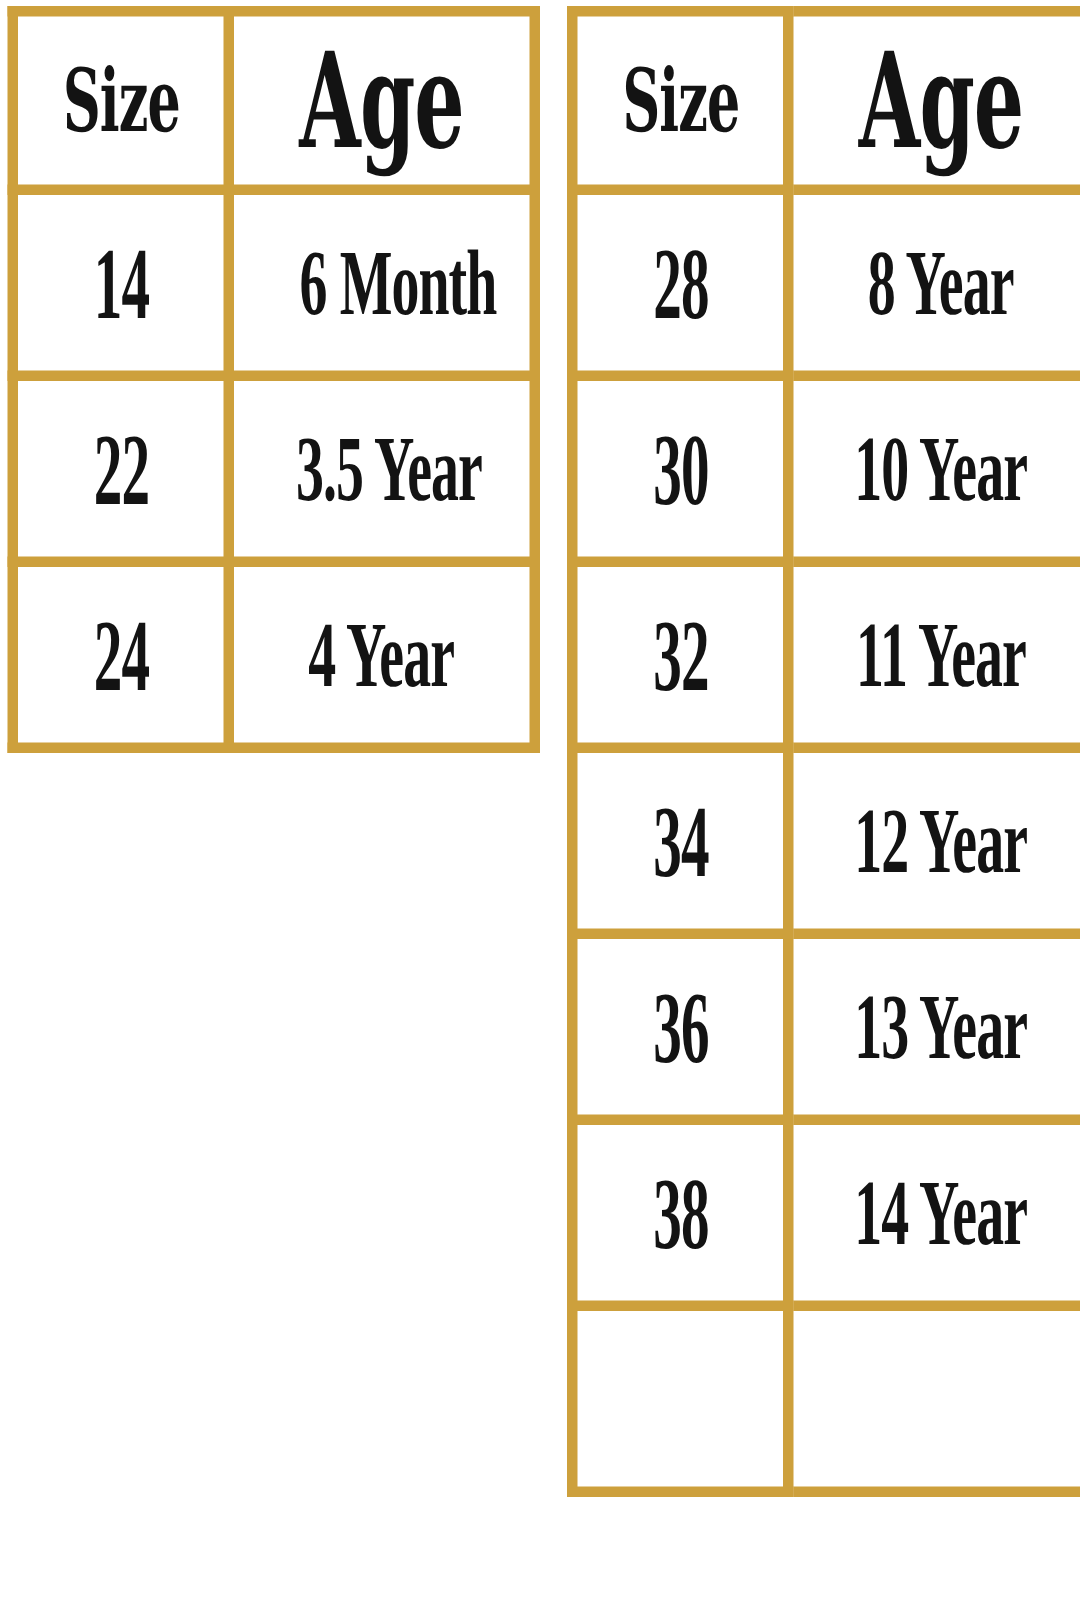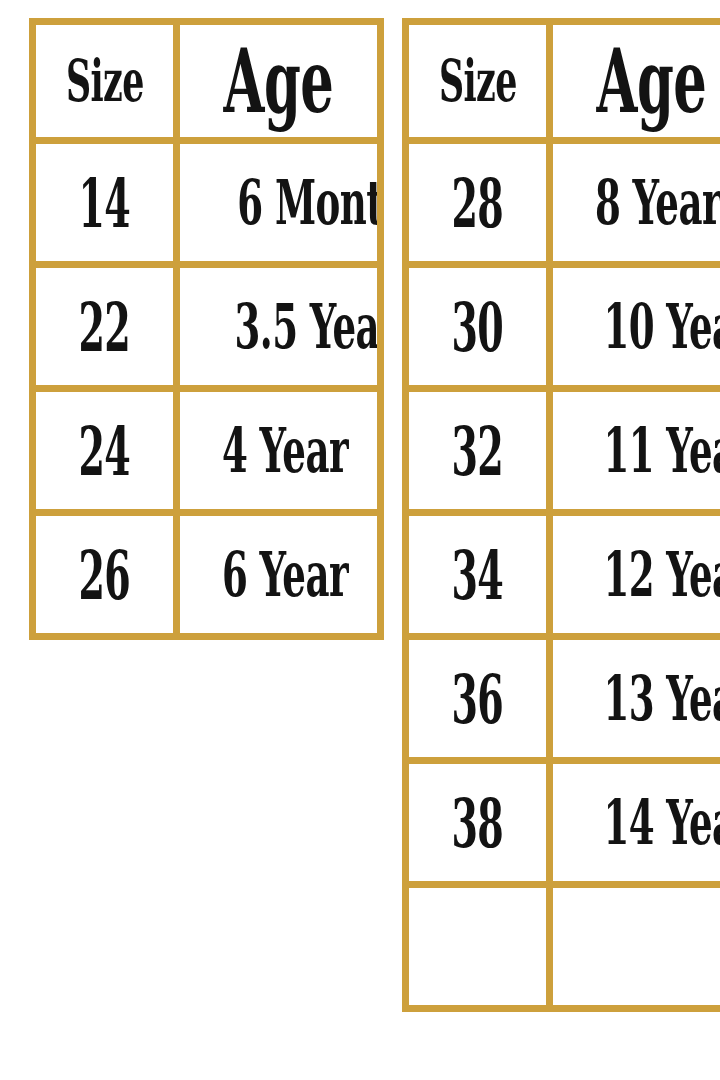--- a/index.html
+++ b/index.html
@@ -15,41 +15,40 @@
     overflow: hidden;
   }
   .canvas {
     position: absolute;
     left: 0; top: 0;
     width: 720px; height: 1080px;
     background: #ffffff;
   }
   table.size-table {
     position: absolute;
-    top: 18px;
+    top: 4px;
     border-collapse: collapse;
     table-layout: fixed;
     background: #ffffff;
-    margin-left: 24px;
   }
   table.size-table.left  { left: 5px;   width: 334px; }
   table.size-table.right { left: 378px; width: 334px; }
 
   table.size-table td {
     border: 7px solid #CDA03C;
     background: #ffffff;
     text-align: center;
     vertical-align: middle;
     padding: 0;
     color: #131313;
     font-weight: bold;
     overflow: hidden;
   }
   tr.header-row    { height: 119px; }
-  tr.data-row      { height: 124px; }
+  tr.data-row      { height: 124px; font-family: Liberation Serif, serif; }
 
   td.col-size { width: 137px; }
   td.col-age  { width: 197px; }
 
   
   .txt {
     display: inline-block;
     transform: scaleX(0.60);
     transform-origin: 50% 50%;
     white-space: nowrap;
@@ -80,24 +79,20 @@
         <td class="col-size"><span class="txt num">14</span></td>
         <td class="col-age"><span class="txt val">6 Month</span></td>
       </tr>
       <tr class="data-row">
         <td class="col-size"><span class="txt num">22</span></td>
         <td class="col-age"><span class="txt val">3.5 Year</span></td>
       </tr>
       <tr class="data-row">
         <td class="col-size"><span class="txt num">24</span></td>
         <td class="col-age"><span class="txt val">4 Year</span></td>
-      </tr>
-      <tr class="data-row">
-        <td class="col-size"><span class="txt num">26</span></td>
-        <td class="col-age"><span class="txt val">6 Year</span></td>
       </tr>
     </tbody>
   </table>
 
   <table class="size-table right">
     <tbody>
       <tr class="header-row">
         <td class="col-size">
           <span class="txt h-size">Size</span>
         </td>

